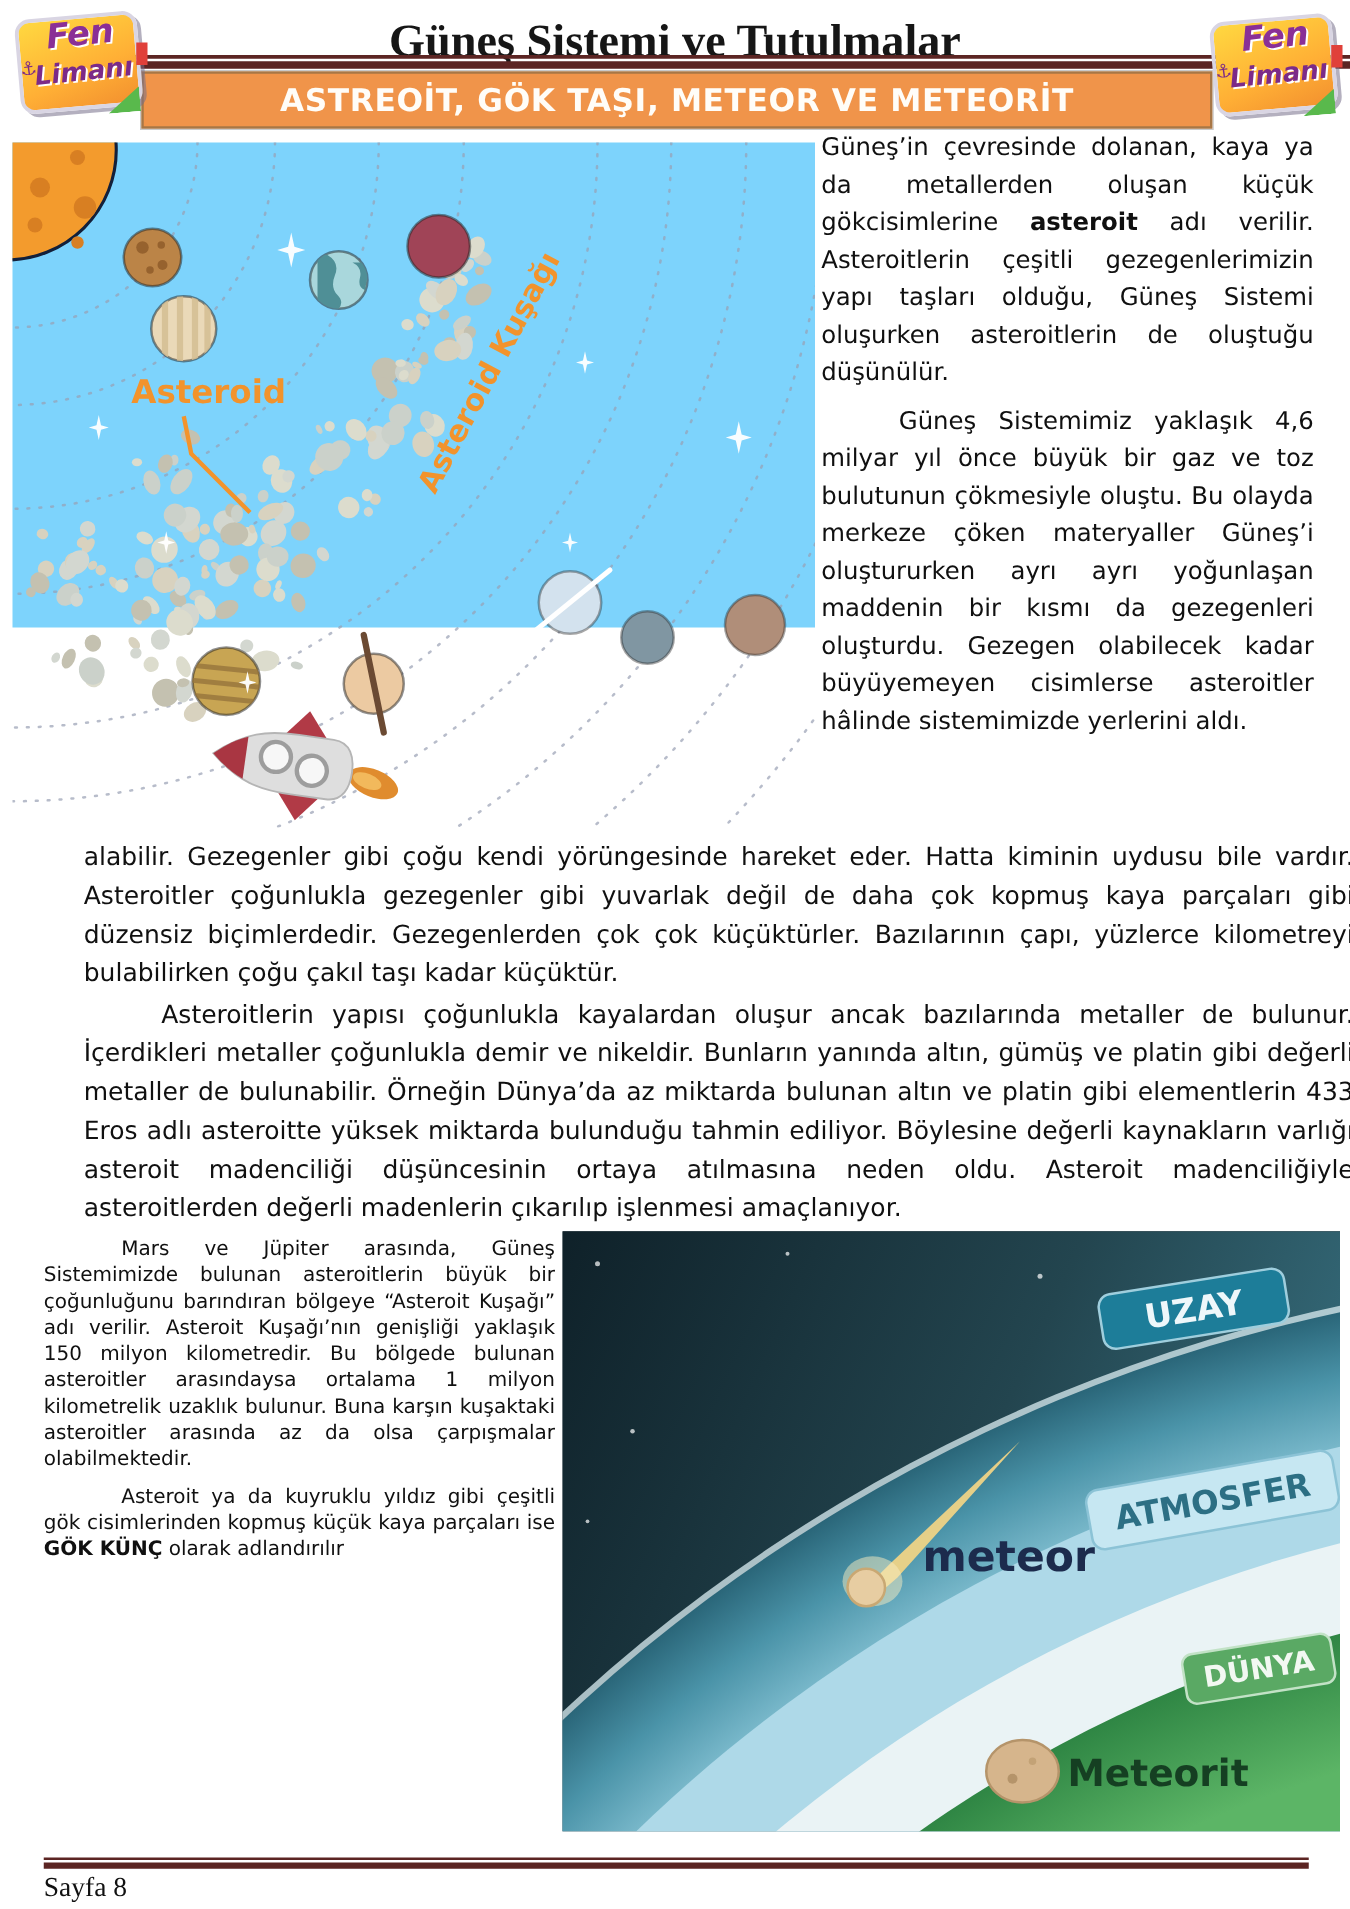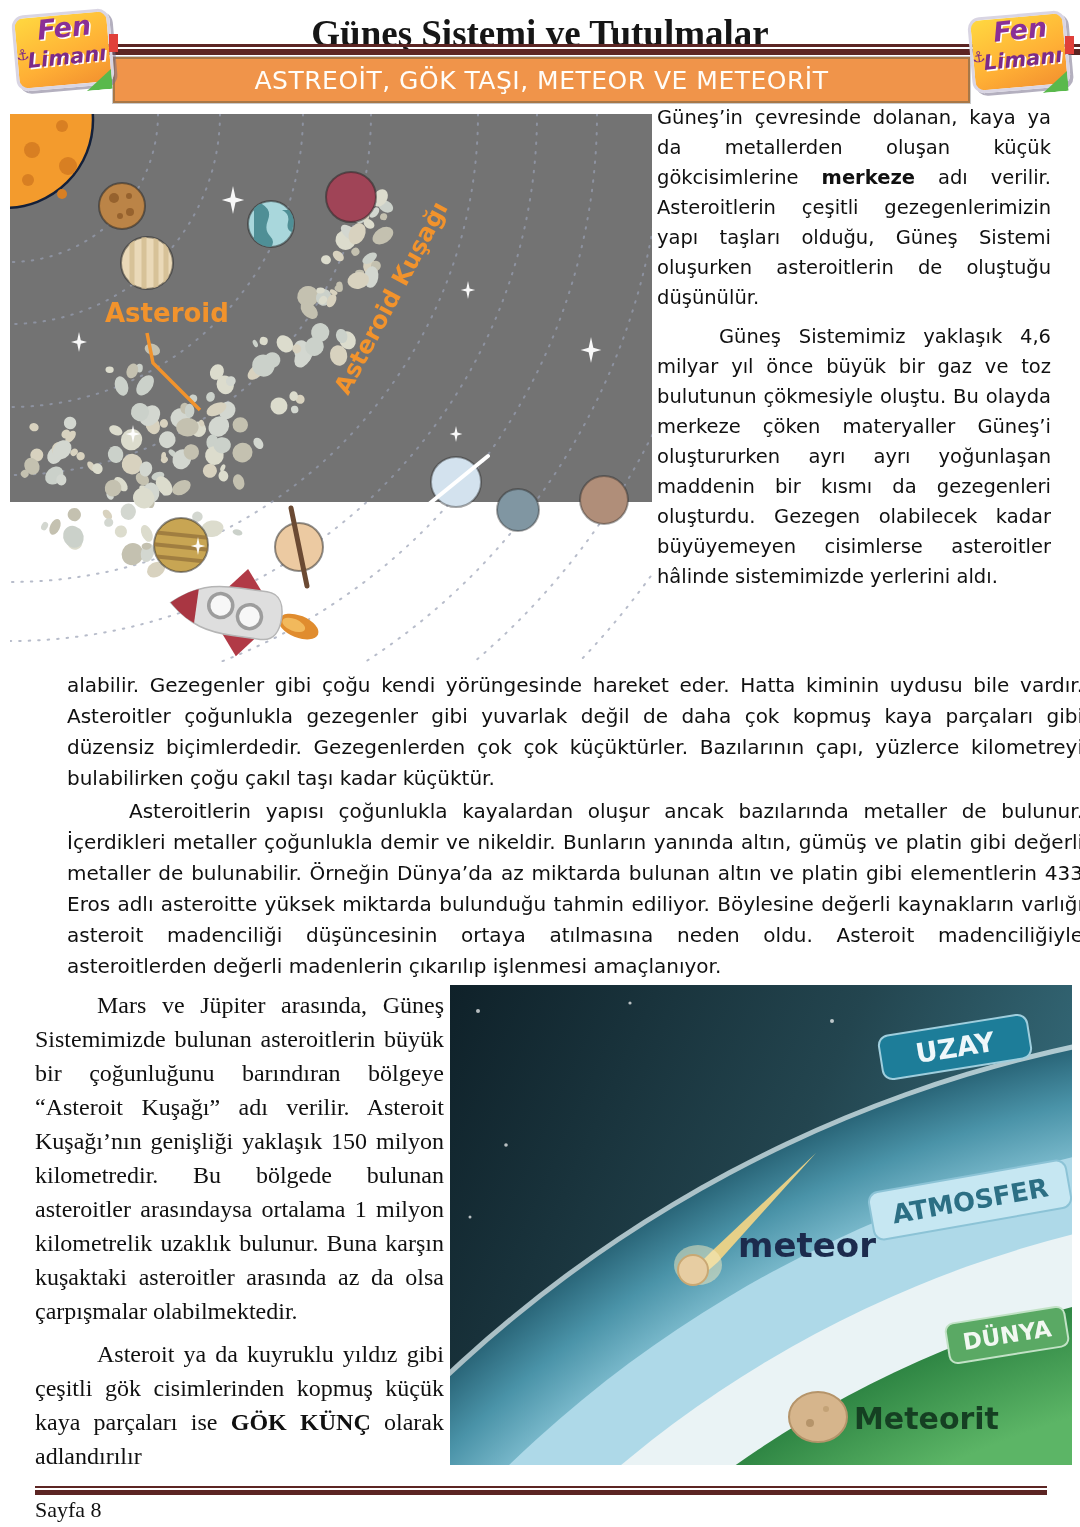--- a/index.html
+++ b/index.html
@@ -26,34 +26,34 @@
   .page-title{position:absolute;top:12px;left:140px;right:140px;text-align:center;
       font-family:"Liberation Serif",serif;font-size:37px;font-weight:600;color:#161616;}
 
   .title-rule{position:absolute;top:44px;left:96px;right:0;}
   .rule-thin{height:3px;background:#5c2523;}
   .rule-thick{height:6px;background:#5c2523;margin-top:2px;}
 
   .section-banner{position:absolute;left:113px;top:57px;width:853px;height:42px;
       background:#f0944a;border:2px solid #a87746;outline:1px solid #c9c9c9;
       display:flex;align-items:center;justify-content:center;
-      color:#fffdf8;font-weight:normal;font-size:25px;letter-spacing:.5px;}
+      color:#fffdf8;font-weight:bold;font-size:25px;letter-spacing:.5px;}
 
   
   .para{margin:0;text-align:justify;}
   .indent{text-indent:62px;}
   .right-col{position:absolute;left:657px;top:103px;width:394px;}
   .right-col .para{font-size:19.5px;line-height:30px;margin-bottom:9px;}
   .full-col{position:absolute;left:35px;top:670px;width:1016px;margin-left:32px;}
   .full-col .para{font-size:20px;line-height:31px;margin-bottom:2px;}
   .left-col{position:absolute;left:35px;top:988px;width:409px;}
-  .left-col .para{font-size:24px;line-height:34px;margin-bottom:9px;font-family:Liberation Serif, serif;}
+  .left-col .para{font-size:16px;line-height:21px;margin-bottom:9px;}
 
   
-  .space-img{position:absolute;left:10px;top:114px;width:642px;height:388px;background:#737373;}
+  .space-img{position:absolute;left:10px;top:114px;width:642px;height:388px;background:#7dd3fc;}
   .meteor-img{position:absolute;left:450px;top:985px;width:622px;height:480px;background:#14262e;}
   svg{display:block;}
 
   
   .footer-rule{position:absolute;left:35px;right:33px;top:1486px;}
   .footer-rule .rule-thin{height:2px;}
   .footer-rule .rule-thick{height:5px;margin-top:2px;}
   .footer-row{position:absolute;left:35px;right:33px;top:1497px;display:flex;justify-content:space-between;
       font-family:"Liberation Serif",serif;font-size:22px;color:#111;}
 </style>
@@ -350,21 +350,21 @@
         <circle cx="12" cy="3" r="12" fill="#f7f7f7" stroke="#9d9d9d" stroke-width="3.5"></circle>
       </g>
 
       <polyline points="137,219 143,249 190,296" fill="none" stroke="#f2932c" stroke-width="3.5"></polyline>
       <text x="95" y="208" fill="#f2932c" font-size="26" font-weight="bold">Asteroid</text>
       <text transform="translate(338,282) rotate(-62)" fill="#f2932c" font-size="24" font-weight="bold">Asteroid Kuşağı</text>
     </svg>
   </div>
 
   <div class="right-col">
-    <p class="para"><span>Güneş’in çevresinde dolanan, kaya ya da metallerden oluşan küçük gökcisimlerine </span><b>merkeze</b><span> adı verilir. Asteroitlerin çeşitli gezegenlerimizin yapı taşları olduğu, Güneş Sistemi oluşurken asteroitlerin de oluştuğu düşünülür.</span></p>
+    <p class="para"><span>Güneş’in çevresinde dolanan, kaya ya da metallerden oluşan küçük gökcisimlerine </span><b>asteroit</b><span> adı verilir. Asteroitlerin çeşitli gezegenlerimizin yapı taşları olduğu, Güneş Sistemi oluşurken asteroitlerin de oluştuğu düşünülür.</span></p>
     <p class="para indent"><span>Güneş Sistemimiz yaklaşık 4,6 milyar yıl önce büyük bir gaz ve toz bulutunun çökmesiyle oluştu. Bu olayda merkeze çöken materyaller Güneş’i oluştururken ayrı ayrı yoğunlaşan maddenin bir kısmı da gezegenleri oluşturdu. Gezegen olabilecek kadar büyüyemeyen cisimlerse asteroitler hâlinde sistemimizde yerlerini aldı.</span></p>
   </div>
 
   <div class="full-col">
     <p class="para"><span>alabilir. Gezegenler gibi çoğu kendi yörüngesinde hareket eder. Hatta kiminin uydusu bile vardır. Asteroitler çoğunlukla gezegenler gibi yuvarlak değil de daha çok kopmuş kaya parçaları gibi düzensiz biçimlerdedir. Gezegenlerden çok çok küçüktürler. Bazılarının çapı, yüzlerce kilometreyi bulabilirken çoğu çakıl taşı kadar küçüktür.</span></p>
     <p class="para indent"><span>Asteroitlerin yapısı çoğunlukla kayalardan oluşur ancak bazılarında metaller de bulunur. İçerdikleri metaller çoğunlukla demir ve nikeldir. Bunların yanında altın, gümüş ve platin gibi değerli metaller de bulunabilir. Örneğin Dünya’da az miktarda bulunan altın ve platin gibi elementlerin 433 Eros adlı asteroitte yüksek miktarda bulunduğu tahmin ediliyor. Böylesine değerli kaynakların varlığı asteroit madenciliği düşüncesinin ortaya atılmasına neden oldu. Asteroit madenciliğiyle asteroitlerden değerli madenlerin çıkarılıp işlenmesi amaçlanıyor.</span></p>
   </div>
 
   <div class="left-col">
     <p class="para indent"><span>Mars ve Jüpiter arasında, Güneş Sistemimizde bulunan asteroitlerin büyük bir çoğunluğunu barındıran bölgeye “Asteroit Kuşağı” adı verilir. Asteroit Kuşağı’nın genişliği yaklaşık 150 milyon kilometredir. Bu bölgede bulunan asteroitler arasındaysa ortalama 1 milyon kilometrelik uzaklık bulunur. Buna karşın kuşaktaki asteroitler arasında az da olsa çarpışmalar olabilmektedir.</span></p>

